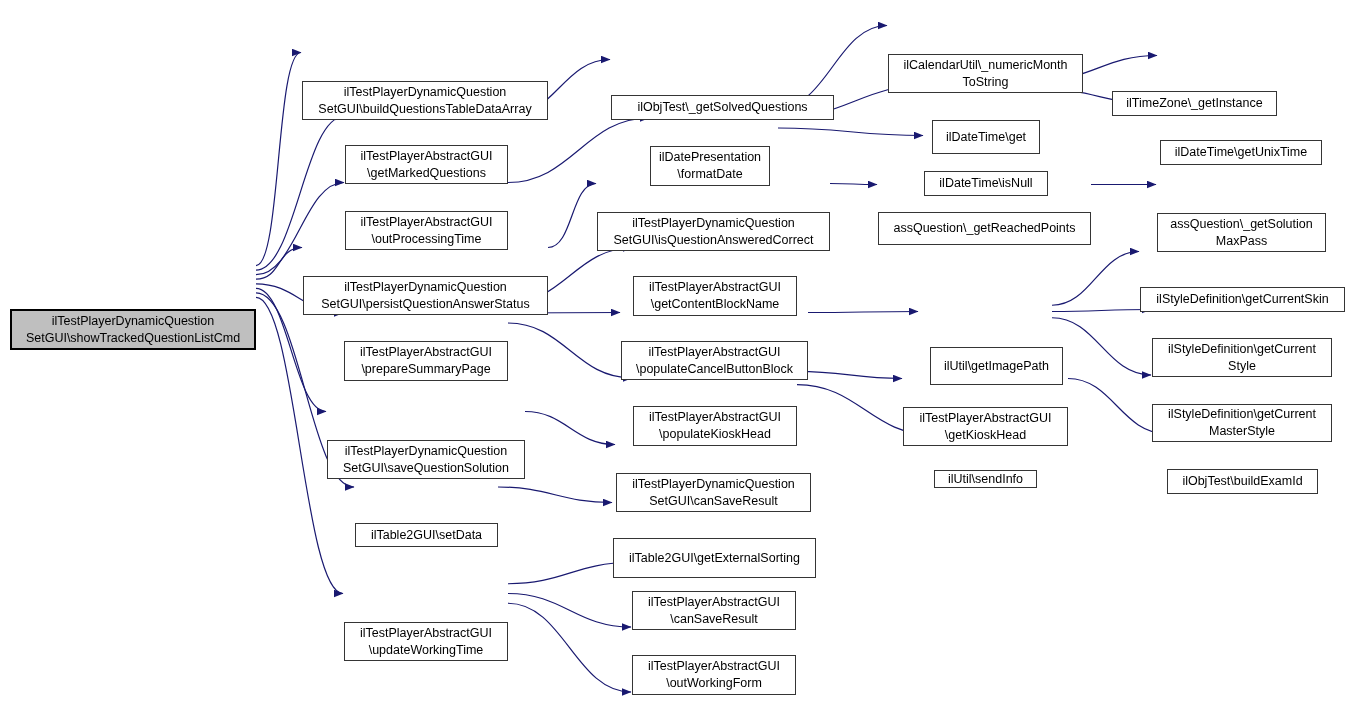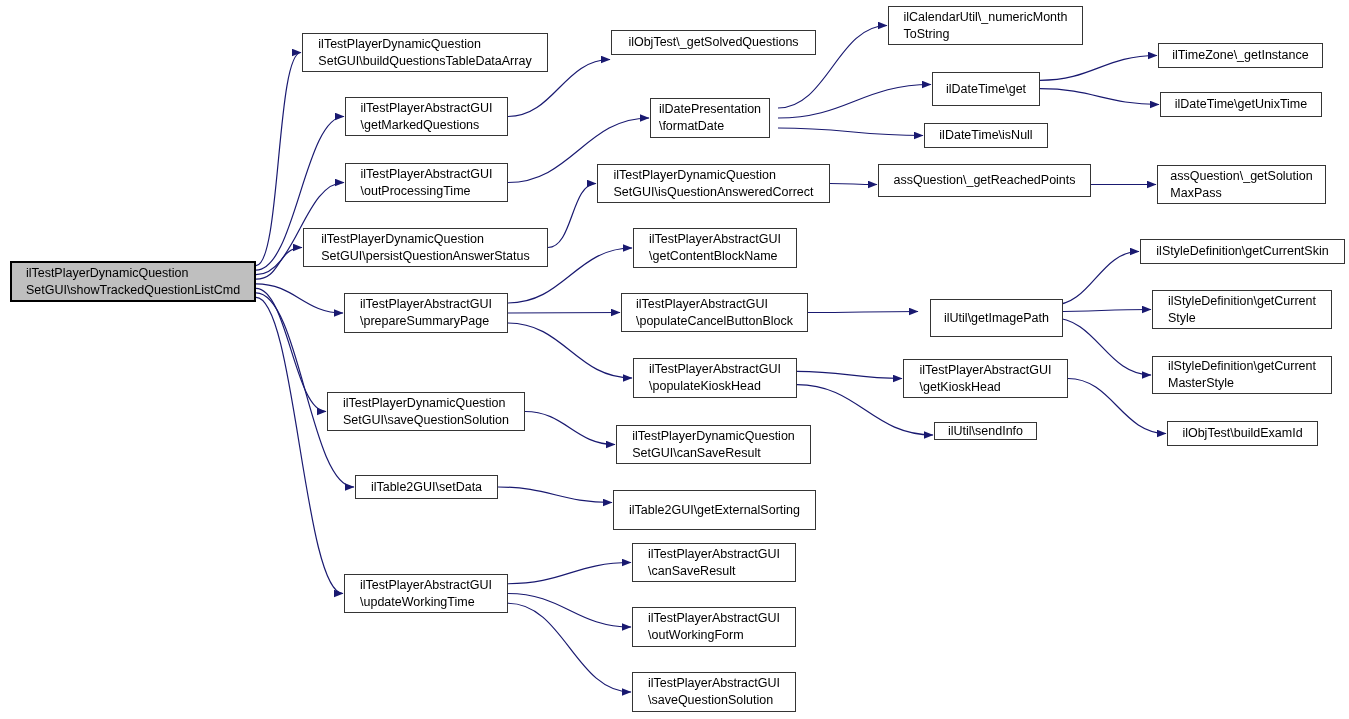--- a/index.html
+++ b/index.html
@@ -24,26 +24,28 @@
   }
   .node {
     position: absolute;
     z-index: 2;
     box-sizing: border-box;
     background: #ffffff;
     border: 1px solid #353535;
     color: #000000;
     font-size: 12.5px;
     line-height: 17px;
+    text-align: center;
     white-space: pre-line;
     display: flex;
     align-items: center;
     justify-content: center;
     padding: 0 2px;
     cursor: pointer;
+    margin-top: 48px;
   }
   .node.root {
     background: #bfbfbf;
     border: 2px solid #000000;
     cursor: default;
   }
 </style>
 </head>
 <body>
 
@@ -102,21 +104,21 @@
   <div class="node" style="left:303px;top:228px;width:245px;height:39px">ilTestPlayerDynamicQuestion
 SetGUI\persistQuestionAnswerStatus</div>
   <div class="node" style="left:344px;top:293px;width:164px;height:40px">ilTestPlayerAbstractGUI
 \prepareSummaryPage</div>
   <div class="node" style="left:327px;top:392px;width:198px;height:39px">ilTestPlayerDynamicQuestion
 SetGUI\saveQuestionSolution</div>
   <div class="node" style="left:355px;top:475px;width:143px;height:24px">ilTable2GUI\setData</div>
   <div class="node" style="left:344px;top:574px;width:164px;height:39px">ilTestPlayerAbstractGUI
 \updateWorkingTime</div>
 
-  <div class="node" style="left:611px;top:30px;width:205px;height:25px">ilObjTest\_getSolvedQuestions</div>
+  <div class="node" style="left:611px;top:47px;width:223px;height:25px">ilObjTest\_getSolvedQuestions</div>
   <div class="node" style="left:650px;top:98px;width:120px;height:40px">ilDatePresentation
 \formatDate</div>
   <div class="node" style="left:597px;top:164px;width:233px;height:39px">ilTestPlayerDynamicQuestion
 SetGUI\isQuestionAnsweredCorrect</div>
   <div class="node" style="left:633px;top:228px;width:164px;height:40px">ilTestPlayerAbstractGUI
 \getContentBlockName</div>
   <div class="node" style="left:621px;top:293px;width:187px;height:39px">ilTestPlayerAbstractGUI
 \populateCancelButtonBlock</div>
   <div class="node" style="left:633px;top:358px;width:164px;height:40px">ilTestPlayerAbstractGUI
 \populateKioskHead</div>
@@ -133,21 +135,21 @@
   <div class="node" style="left:888px;top:6px;width:195px;height:39px">ilCalendarUtil\_numericMonth
 ToString</div>
   <div class="node" style="left:932px;top:72px;width:108px;height:34px">ilDateTime\get</div>
   <div class="node" style="left:924px;top:123px;width:124px;height:25px">ilDateTime\isNull</div>
   <div class="node" style="left:878px;top:164px;width:213px;height:33px">assQuestion\_getReachedPoints</div>
   <div class="node" style="left:930px;top:299px;width:133px;height:38px">ilUtil\getImagePath</div>
   <div class="node" style="left:903px;top:359px;width:165px;height:39px">ilTestPlayerAbstractGUI
 \getKioskHead</div>
   <div class="node" style="left:934px;top:422px;width:103px;height:18px">ilUtil\sendInfo</div>
 
-  <div class="node" style="left:1158px;top:43px;width:165px;height:25px">ilTimeZone\_getInstance</div>
+  <div class="node" style="left:1112px;top:43px;width:165px;height:25px">ilTimeZone\_getInstance</div>
   <div class="node" style="left:1160px;top:92px;width:162px;height:25px">ilDateTime\getUnixTime</div>
   <div class="node" style="left:1157px;top:165px;width:169px;height:39px">assQuestion\_getSolution
 MaxPass</div>
   <div class="node" style="left:1140px;top:239px;width:205px;height:25px">ilStyleDefinition\getCurrentSkin</div>
   <div class="node" style="left:1152px;top:290px;width:180px;height:39px">ilStyleDefinition\getCurrent
 Style</div>
   <div class="node" style="left:1152px;top:356px;width:180px;height:38px">ilStyleDefinition\getCurrent
 MasterStyle</div>
   <div class="node" style="left:1167px;top:421px;width:151px;height:25px">ilObjTest\buildExamId</div>
 

